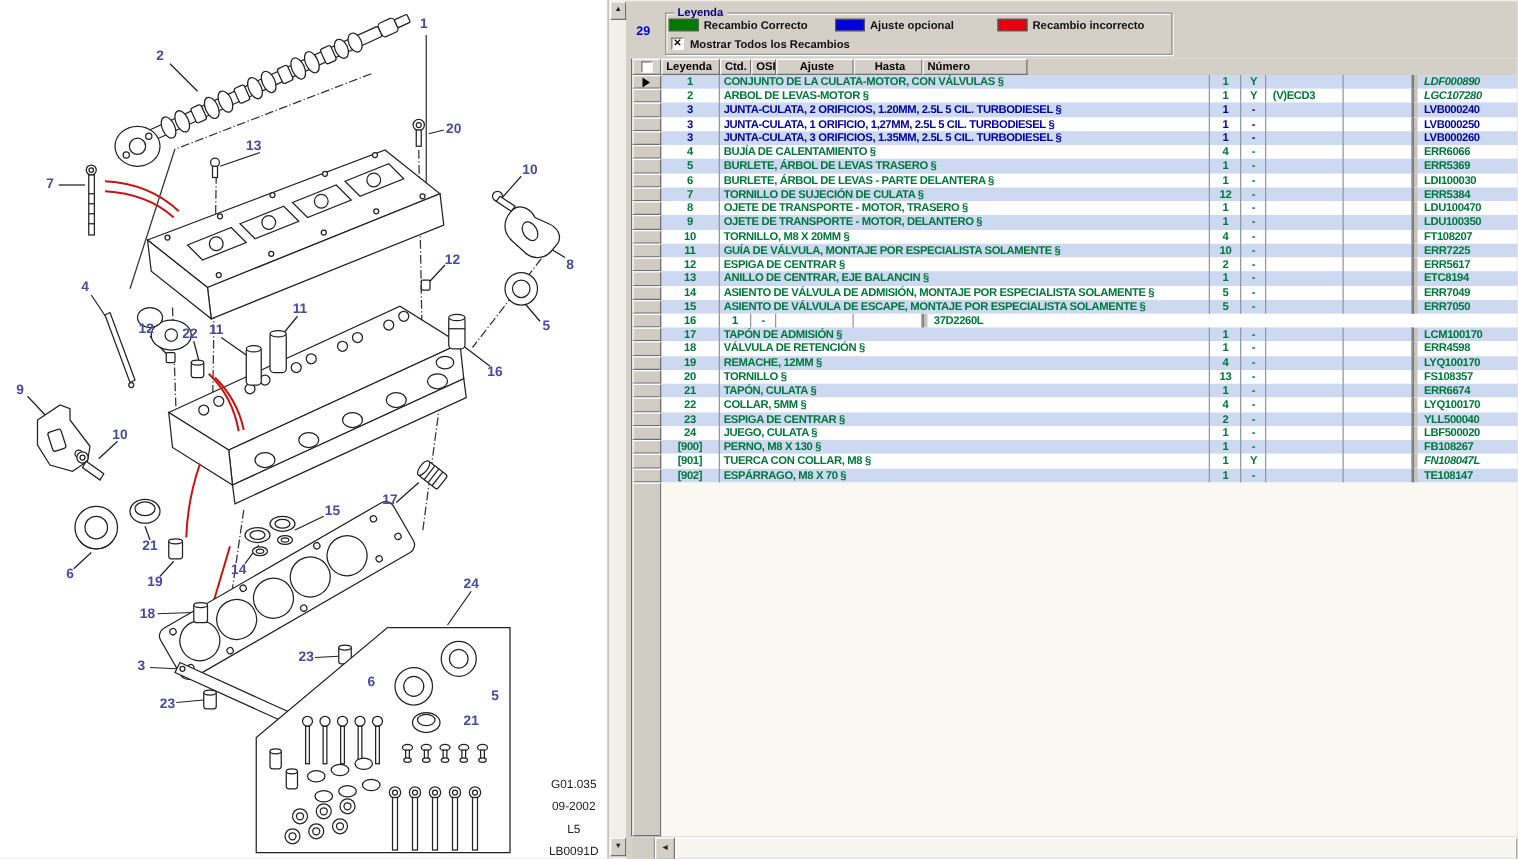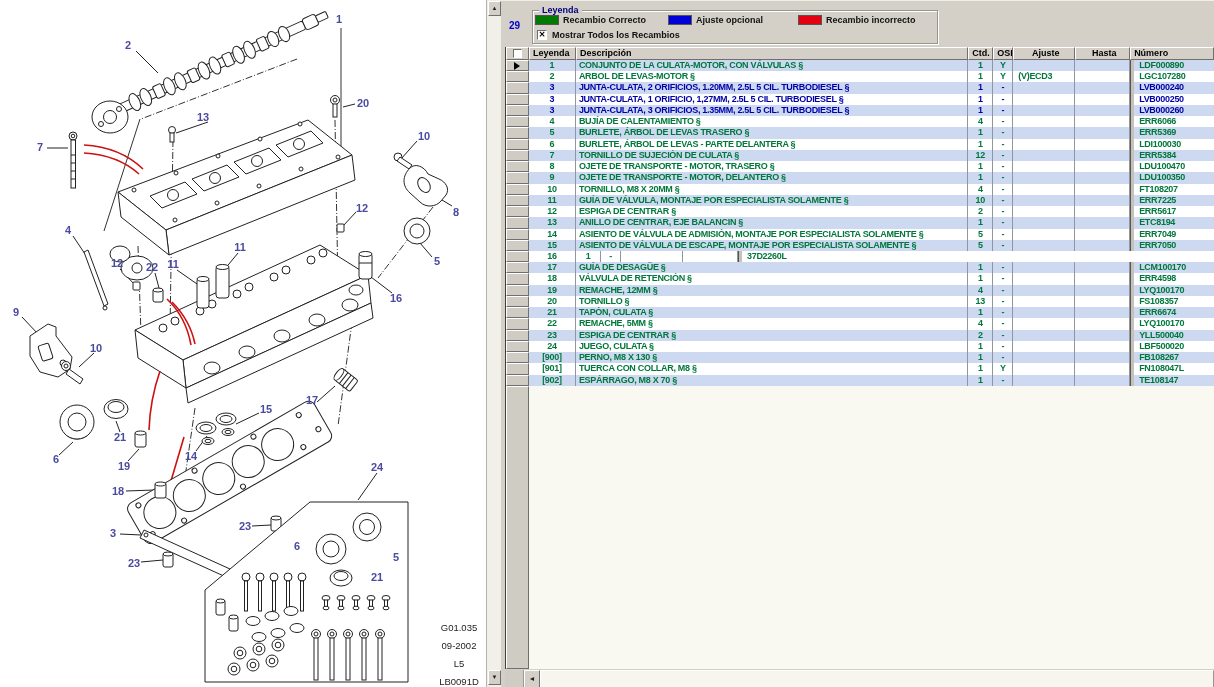--- a/index.html
+++ b/index.html
@@ -94,21 +94,21 @@
     width:0;height:0;border-left:6px solid #000;
     border-top:4px solid transparent;border-bottom:4px solid transparent;
   }
   .cell.ley{width:47px;text-align:center;}
   .cell.desc{width:393px;padding-left:3px;}
   .cell.ctd{width:25px;text-align:center;}
   .cell.osi{width:20px;text-align:center;}
   .cell.desde{width:62px;padding-left:5px;}
   .cell.hasta{width:55px;}
   .cell.num{width:84px;padding-left:8px;border-right:none;border-left:1px solid #555;box-shadow:inset 3px 0 0 #c6c2ba;}
-  .italic-num .cell.num{}
+  .italic-num .cell.num{font-style:italic;}
   .grid-rest{display:flex;height:283px;}
   .sel-strip{
     width:23px;background:#cfccc4;box-sizing:border-box;
     border:1px solid;border-color:#fff #6f6f6f #6f6f6f #fff;
   }
   .rest-blank{flex:1;background:#faf9f1;}
   
   .hscroll{position:absolute;left:4px;top:669px;width:709px;height:18px;display:flex;background:#efeee6;}
   .hs-corner{width:19px;background:#cfccc4;border-right:1px solid #999;box-sizing:border-box;}
   .hs-btn{
@@ -525,21 +525,20 @@
       <span class="lbl">Mostrar Todos los Recambios</span>
     </div>
   </div>
 
   <div class="grid">
     <div class="grid-header">
       <div class="hcell hc-sel">
           <span class="checkbox"></span>
         </div>
       <div class="hcell hc-ley">Leyenda</div>
-      <div class="hcell hc-desc">Descripción</div>
       <div class="hcell hc-ctd">Ctd.</div>
       <div class="hcell hc-osi">OSI</div>
       <div class="hcell hc-desde">Ajuste</div>
       <div class="hcell hc-hasta">Hasta</div>
       <div class="hcell hc-num">Número</div>
     </div>
     <div>
         <div class="grid-row zebra-blue c-green italic-num">
           <div class="cell sel">
             <span class="marker"></span>
@@ -717,21 +716,21 @@
           <div class="cell ley">16</div>
           <div class="cell ctd">1</div>
           <div class="cell osi">-</div>
           <div class="cell desde"></div>
           <div class="cell hasta"></div>
           <div class="cell num">37D2260L</div>
         </div>
         <div class="grid-row zebra-blue c-green">
           <div class="cell sel"></div>
           <div class="cell ley">17</div>
-          <div class="cell desc">GUÍA DE DESAGÜE §</div>
+          <div class="cell desc">TAPÓN DE ADMISIÓN §</div>
           <div class="cell ctd">1</div>
           <div class="cell osi">-</div>
           <div class="cell desde"></div>
           <div class="cell hasta"></div>
           <div class="cell num">LCM100170</div>
         </div>
         <div class="grid-row zebra-white c-green">
           <div class="cell sel"></div>
           <div class="cell ley">18</div>
           <div class="cell desc">VÁLVULA DE RETENCIÓN §</div>
@@ -767,21 +766,21 @@
           <div class="cell desc">TAPÓN, CULATA §</div>
           <div class="cell ctd">1</div>
           <div class="cell osi">-</div>
           <div class="cell desde"></div>
           <div class="cell hasta"></div>
           <div class="cell num">ERR6674</div>
         </div>
         <div class="grid-row zebra-white c-green">
           <div class="cell sel"></div>
           <div class="cell ley">22</div>
-          <div class="cell desc">REMACHE, 5MM §</div>
+          <div class="cell desc">COLLAR, 5MM §</div>
           <div class="cell ctd">4</div>
           <div class="cell osi">-</div>
           <div class="cell desde"></div>
           <div class="cell hasta"></div>
           <div class="cell num">LYQ100170</div>
         </div>
         <div class="grid-row zebra-blue c-green">
           <div class="cell sel"></div>
           <div class="cell ley">23</div>
           <div class="cell desc">ESPIGA DE CENTRAR §</div>

